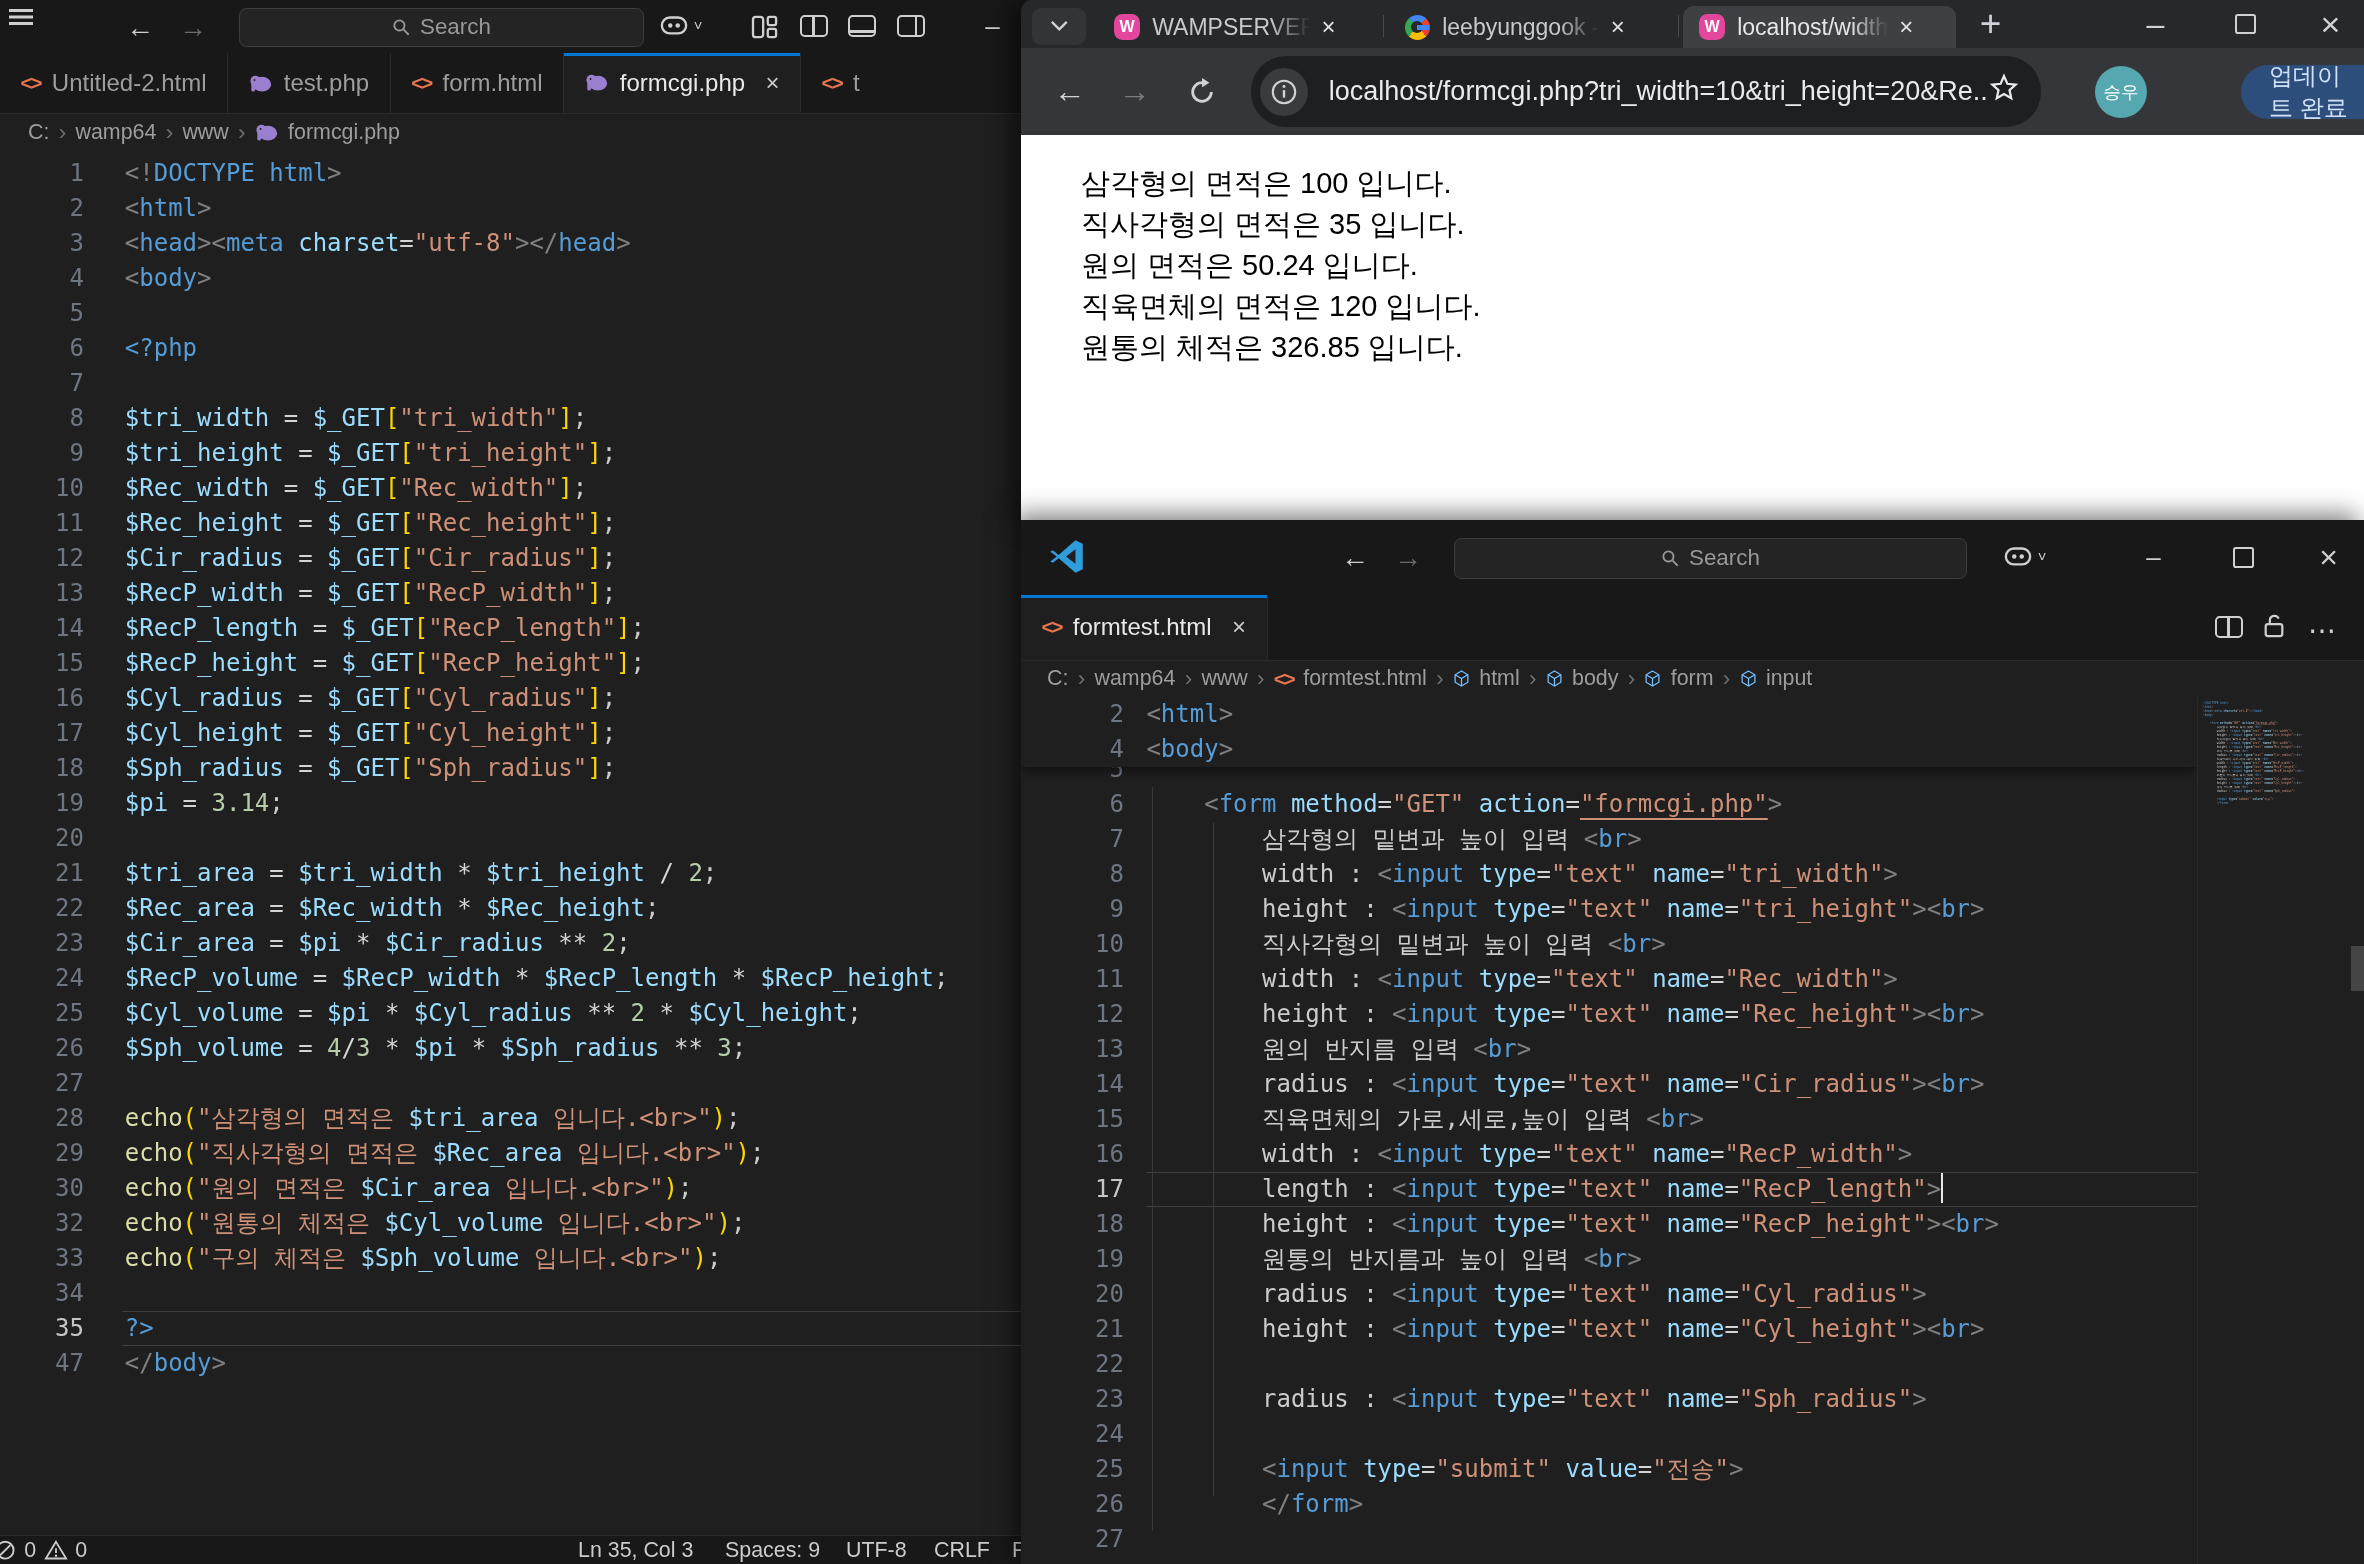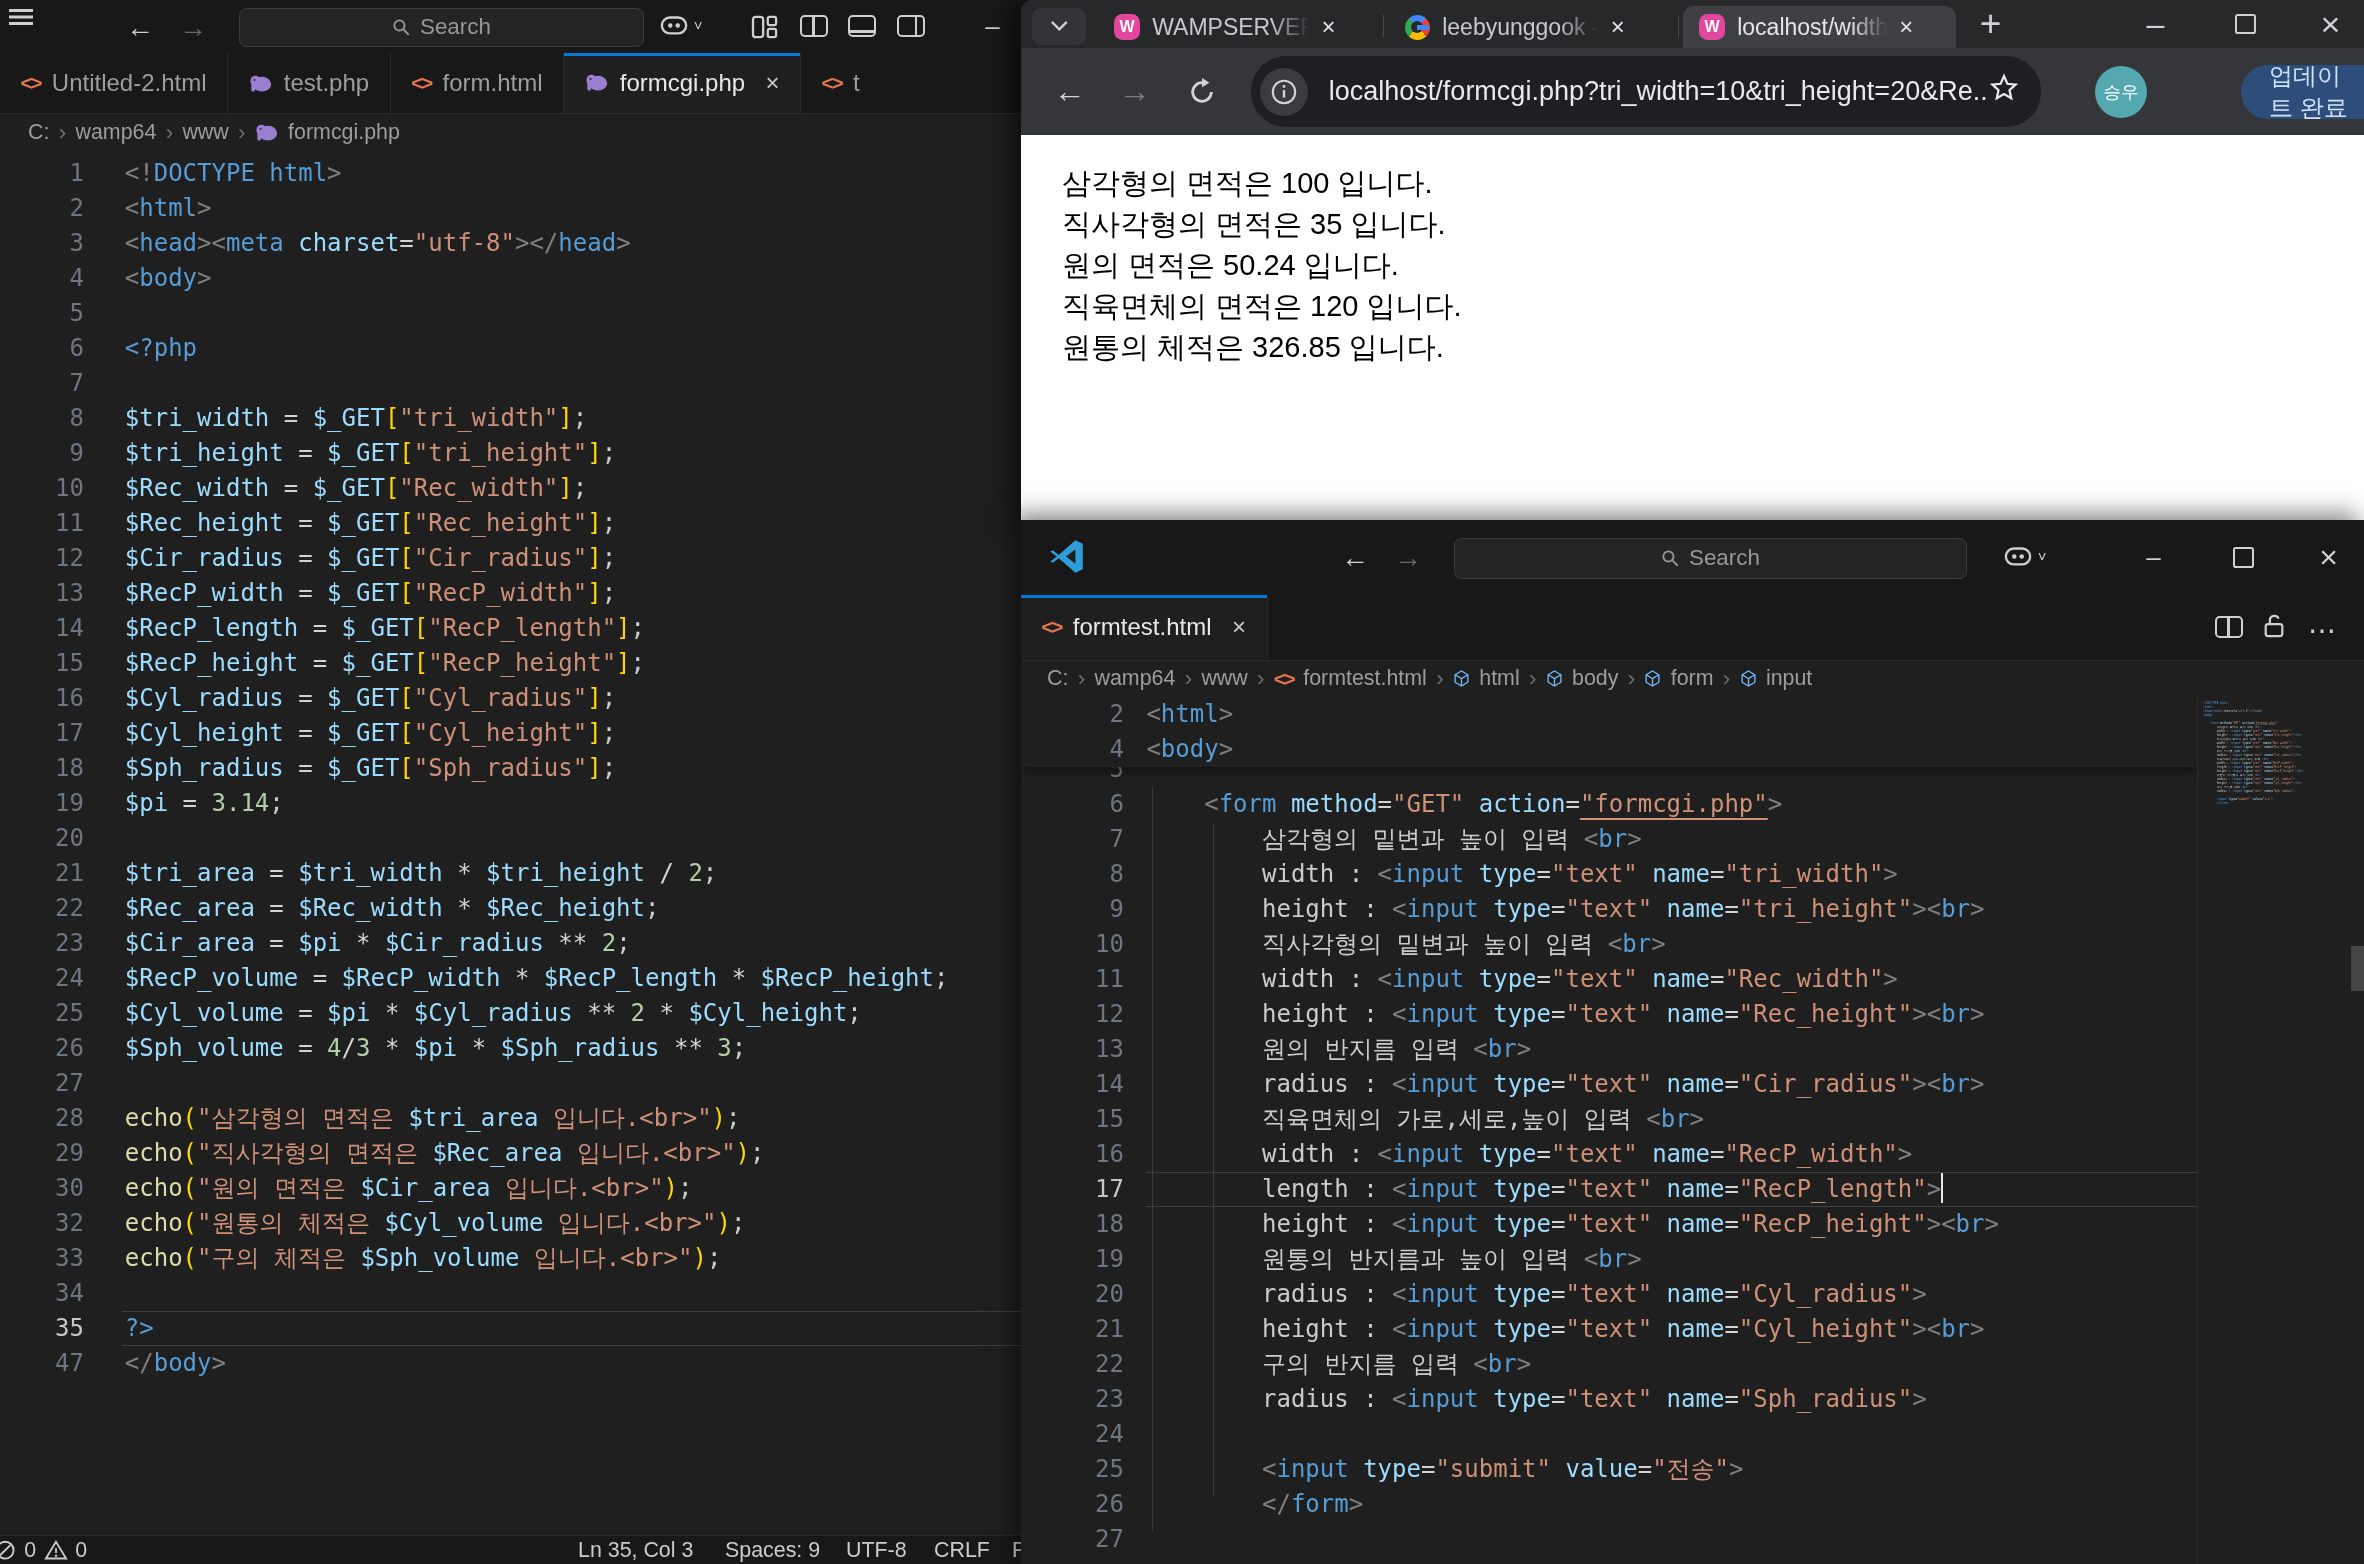--- a/index.html
+++ b/index.html
@@ -76,21 +76,21 @@
              display:flex;align-items:center;justify-content:center;}
   .urltext{margin-left:20.5px;white-space:nowrap;overflow:hidden;flex:1;}
   .star{margin-right:22.4px;flex:none;}
   .avatar{position:absolute;top:17.7px;width:52px;height:52px;border-radius:50%;background:#55a7b0;color:#fff;
           font-size:17.7px;display:flex;align-items:center;justify-content:center;}
   .updbtn{position:absolute;top:17px;height:54px;border-radius:27px;background:#2d4d7b;color:#cfe2fa;
           display:flex;align-items:center;justify-content:center;gap:13px;font-size:24px;padding:0 18.6px 0 28px;box-sizing:border-box;}
   .updbtn .kebab{color:#9fc0ea;font-size:26px;line-height:18.6px;}
   .b-content{position:absolute;left:0;right:0;top:135px;bottom:0;background:#fff;color:#000;
              padding:28px 0 0 41px;box-sizing:border-box;}
-  .b-content .pline{font-size:29px;line-height:41px;white-space:nowrap;}
+  .b-content .pline{font-size:29px;line-height:41px;white-space:nowrap;margin-left:19px;}
 
   
   #vs-right{left:1021px;top:520px;width:1343px;height:1044px;z-index:6;box-shadow:-7.5px -5.6px 22.4px rgba(0,0,0,.5);}
   #vs-right .vs-titlebar{height:75px;}
   #vs-right .vs-tabs{top:75px;height:65px;}
   #vs-right .vs-breadcrumb{top:140px;height:37px;padding-left:26px;}
   #vs-right .code-area{top:177px;bottom:0;}
   #vs-right .ln{width:103px;padding-right:22.4px;}
   .viewport2{position:absolute;left:0;top:0;width:1176px;bottom:0;overflow:hidden;}
   .sticky2{position:absolute;left:0;top:0;width:100%;background:#1f1f1f;
@@ -449,21 +449,21 @@
             <div class="code-line"><span class="ln">12</span><span class="lc"><span class="tk-d">        height : </span><span class="tk-g">&lt;</span><span class="tk-t">input</span><span class="tk-d"> </span><span class="tk-a">type</span><span class="tk-o">=</span><span class="tk-s">"text"</span><span class="tk-d"> </span><span class="tk-a">name</span><span class="tk-o">=</span><span class="tk-s">"Rec_height"</span><span class="tk-g">&gt;&lt;</span><span class="tk-t">br</span><span class="tk-g">&gt;</span></span></div>
             <div class="code-line"><span class="ln">13</span><span class="lc"><span class="tk-d">        원의 반지름 입력 </span><span class="tk-g">&lt;</span><span class="tk-t">br</span><span class="tk-g">&gt;</span></span></div>
             <div class="code-line"><span class="ln">14</span><span class="lc"><span class="tk-d">        radius : </span><span class="tk-g">&lt;</span><span class="tk-t">input</span><span class="tk-d"> </span><span class="tk-a">type</span><span class="tk-o">=</span><span class="tk-s">"text"</span><span class="tk-d"> </span><span class="tk-a">name</span><span class="tk-o">=</span><span class="tk-s">"Cir_radius"</span><span class="tk-g">&gt;&lt;</span><span class="tk-t">br</span><span class="tk-g">&gt;</span></span></div>
             <div class="code-line"><span class="ln">15</span><span class="lc"><span class="tk-d">        직육면체의 가로,세로,높이 입력 </span><span class="tk-g">&lt;</span><span class="tk-t">br</span><span class="tk-g">&gt;</span></span></div>
             <div class="code-line"><span class="ln">16</span><span class="lc"><span class="tk-d">        width : </span><span class="tk-g">&lt;</span><span class="tk-t">input</span><span class="tk-d"> </span><span class="tk-a">type</span><span class="tk-o">=</span><span class="tk-s">"text"</span><span class="tk-d"> </span><span class="tk-a">name</span><span class="tk-o">=</span><span class="tk-s">"RecP_width"</span><span class="tk-g">&gt;</span></span></div>
             <div class="code-line active"><span class="ln">17</span><span class="lc"><span class="tk-d">        length : </span><span class="tk-g">&lt;</span><span class="tk-t">input</span><span class="tk-d"> </span><span class="tk-a">type</span><span class="tk-o">=</span><span class="tk-s">"text"</span><span class="tk-d"> </span><span class="tk-a">name</span><span class="tk-o">=</span><span class="tk-s">"RecP_length"</span><span class="tk-g">&gt;</span><span class="cursor-bar"></span></span></div>
             <div class="code-line"><span class="ln">18</span><span class="lc"><span class="tk-d">        height : </span><span class="tk-g">&lt;</span><span class="tk-t">input</span><span class="tk-d"> </span><span class="tk-a">type</span><span class="tk-o">=</span><span class="tk-s">"text"</span><span class="tk-d"> </span><span class="tk-a">name</span><span class="tk-o">=</span><span class="tk-s">"RecP_height"</span><span class="tk-g">&gt;&lt;</span><span class="tk-t">br</span><span class="tk-g">&gt;</span></span></div>
             <div class="code-line"><span class="ln">19</span><span class="lc"><span class="tk-d">        원통의 반지름과 높이 입력 </span><span class="tk-g">&lt;</span><span class="tk-t">br</span><span class="tk-g">&gt;</span></span></div>
             <div class="code-line"><span class="ln">20</span><span class="lc"><span class="tk-d">        radius : </span><span class="tk-g">&lt;</span><span class="tk-t">input</span><span class="tk-d"> </span><span class="tk-a">type</span><span class="tk-o">=</span><span class="tk-s">"text"</span><span class="tk-d"> </span><span class="tk-a">name</span><span class="tk-o">=</span><span class="tk-s">"Cyl_radius"</span><span class="tk-g">&gt;</span></span></div>
             <div class="code-line"><span class="ln">21</span><span class="lc"><span class="tk-d">        height : </span><span class="tk-g">&lt;</span><span class="tk-t">input</span><span class="tk-d"> </span><span class="tk-a">type</span><span class="tk-o">=</span><span class="tk-s">"text"</span><span class="tk-d"> </span><span class="tk-a">name</span><span class="tk-o">=</span><span class="tk-s">"Cyl_height"</span><span class="tk-g">&gt;&lt;</span><span class="tk-t">br</span><span class="tk-g">&gt;</span></span></div>
-            <div class="code-line"><span class="ln">22</span><span class="lc"><span class="tk-d">        구의 반지름 입력 </span><span class="tk-g">&lt;</span><span class="tk-t">br</span><span class="tk-g">&gt;</span></span></div>
+            <div class="code-line"><span class="ln">22</span></div>
             <div class="code-line"><span class="ln">23</span><span class="lc"><span class="tk-d">        radius : </span><span class="tk-g">&lt;</span><span class="tk-t">input</span><span class="tk-d"> </span><span class="tk-a">type</span><span class="tk-o">=</span><span class="tk-s">"text"</span><span class="tk-d"> </span><span class="tk-a">name</span><span class="tk-o">=</span><span class="tk-s">"Sph_radius"</span><span class="tk-g">&gt;</span></span></div>
             <div class="code-line"><span class="ln">24</span><span class="lc"></span></div>
             <div class="code-line"><span class="ln">25</span><span class="lc"><span class="tk-d">        </span><span class="tk-g">&lt;</span><span class="tk-t">input</span><span class="tk-d"> </span><span class="tk-a">type</span><span class="tk-o">=</span><span class="tk-s">"submit"</span><span class="tk-d"> </span><span class="tk-a">value</span><span class="tk-o">=</span><span class="tk-s">"전송"</span><span class="tk-g">&gt;</span></span></div>
             <div class="code-line"><span class="ln">26</span><span class="lc"><span class="tk-d">        </span><span class="tk-g">&lt;/</span><span class="tk-t">form</span><span class="tk-g">&gt;</span></span></div>
             <div class="code-line"><span class="ln">27</span><span class="lc"></span></div>
           </div>
         <div class="sticky2 mono" id="vsr-sticky">
             <div class="code-line"><span class="ln">2</span><span class="lc"><span class="tk-g">&lt;</span><span class="tk-t">html</span><span class="tk-g">&gt;</span></span></div>
             <div class="code-line"><span class="ln">4</span><span class="lc"><span class="tk-g">&lt;</span><span class="tk-t">body</span><span class="tk-g">&gt;</span></span></div>
           </div>

